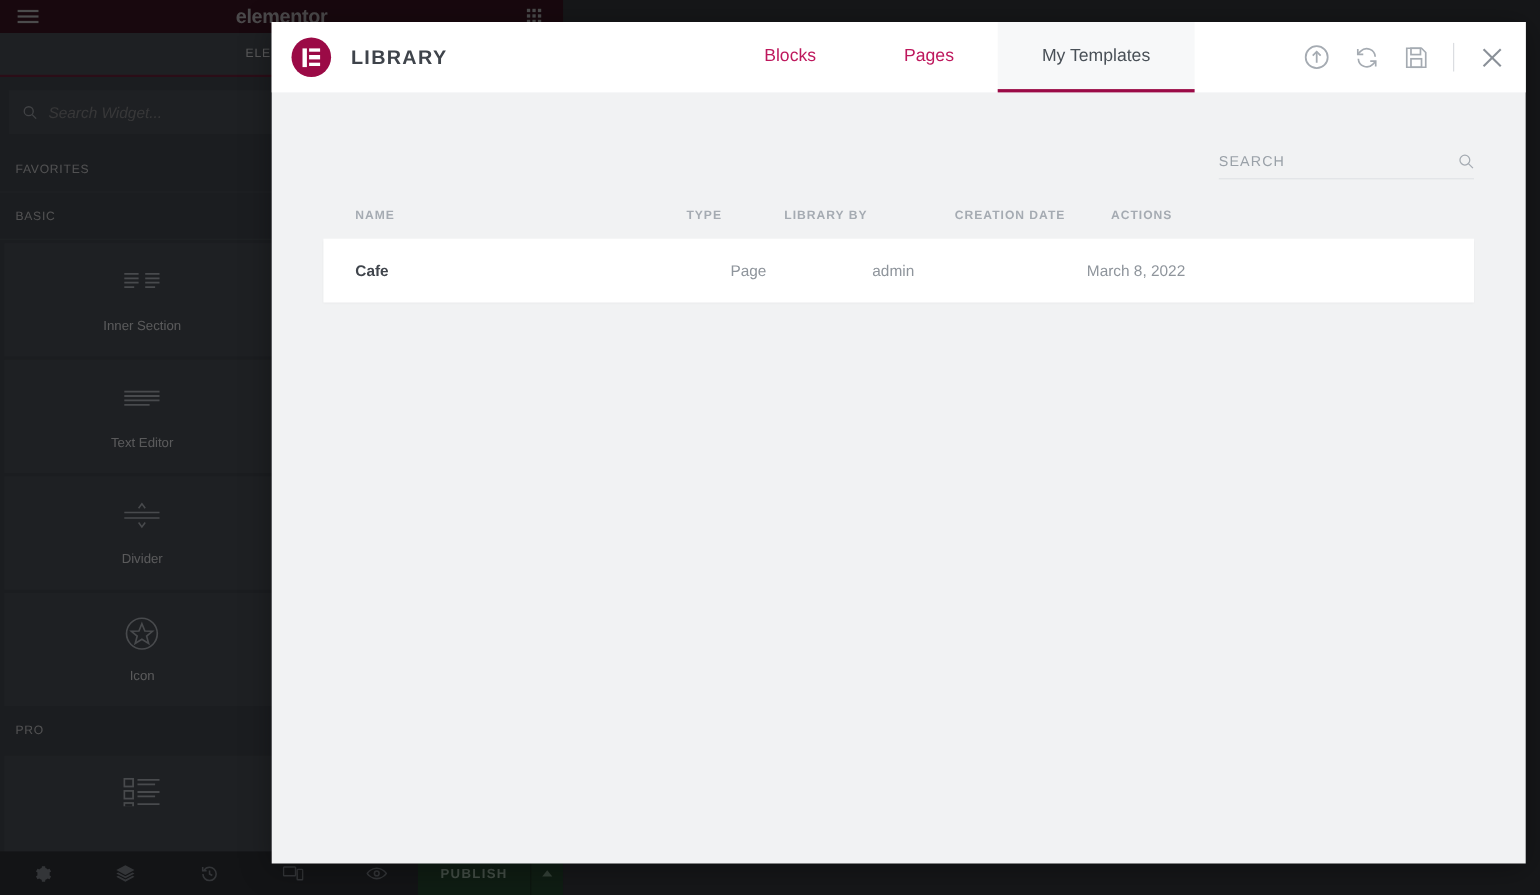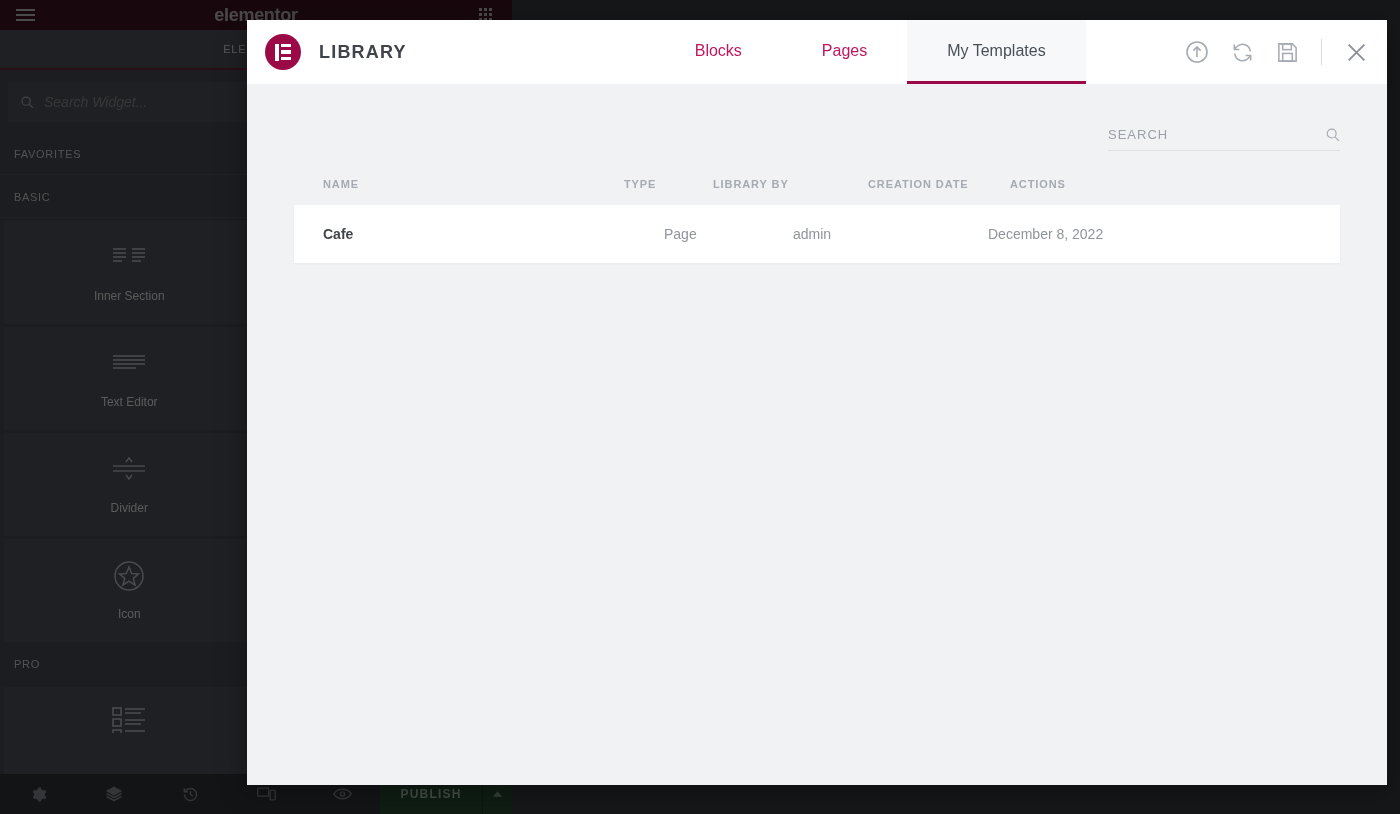--- a/index.html
+++ b/index.html
@@ -136,21 +136,21 @@
   }
   .modal-tab.active { color: #495057; background: #f7f8f9; border-bottom-color: #9b0a46; }
 
   .modal-actions {
     position: absolute; right: 18px; top: 0; height: 64px;
     display: flex; align-items: center; gap: 22px;
   }
   .ma-btn { cursor: pointer; display: flex; align-items: center; justify-content: center; }
   .ma-sep { width: 1px; height: 26px; background: #d7dade; }
 
-  .modal-body { flex: 1 1 auto; padding: 0 47px; position: relative; overflow: hidden; }
+  .modal-body { flex: 1 1 auto; padding: 12px 47px; position: relative; overflow: hidden; }
 
   .search-row { display: flex; justify-content: flex-end; padding-top: 42px; }
   .lib-search {
     width: 232px; border-bottom: 1px solid #dfe2e5;
     display: flex; align-items: center; padding-bottom: 7px; gap: 8px;
   }
   .lib-search input {
     border: 0; background: transparent; outline: 0; width: 100%;
     font-family: "Liberation Sans", sans-serif;
     font-size: 13px; color: #9aa1a8; letter-spacing: 1px;
@@ -461,18 +461,18 @@
         <div class="c-type">TYPE</div>
         <div class="c-author">LIBRARY BY</div>
         <div class="c-date">CREATION DATE</div>
         <div class="c-actions">ACTIONS</div>
       </div>
 
       <div class="tbl-row">
         <div class="c-name">Cafe</div>
         <div class="c-type">Page</div>
         <div class="c-author">admin</div>
-        <div class="c-date">December 8, 2022</div>
+        <div class="c-date">March 8, 2022</div>
       </div>
 
     </div>
   </div>
 </div>
 
 </body></html>

